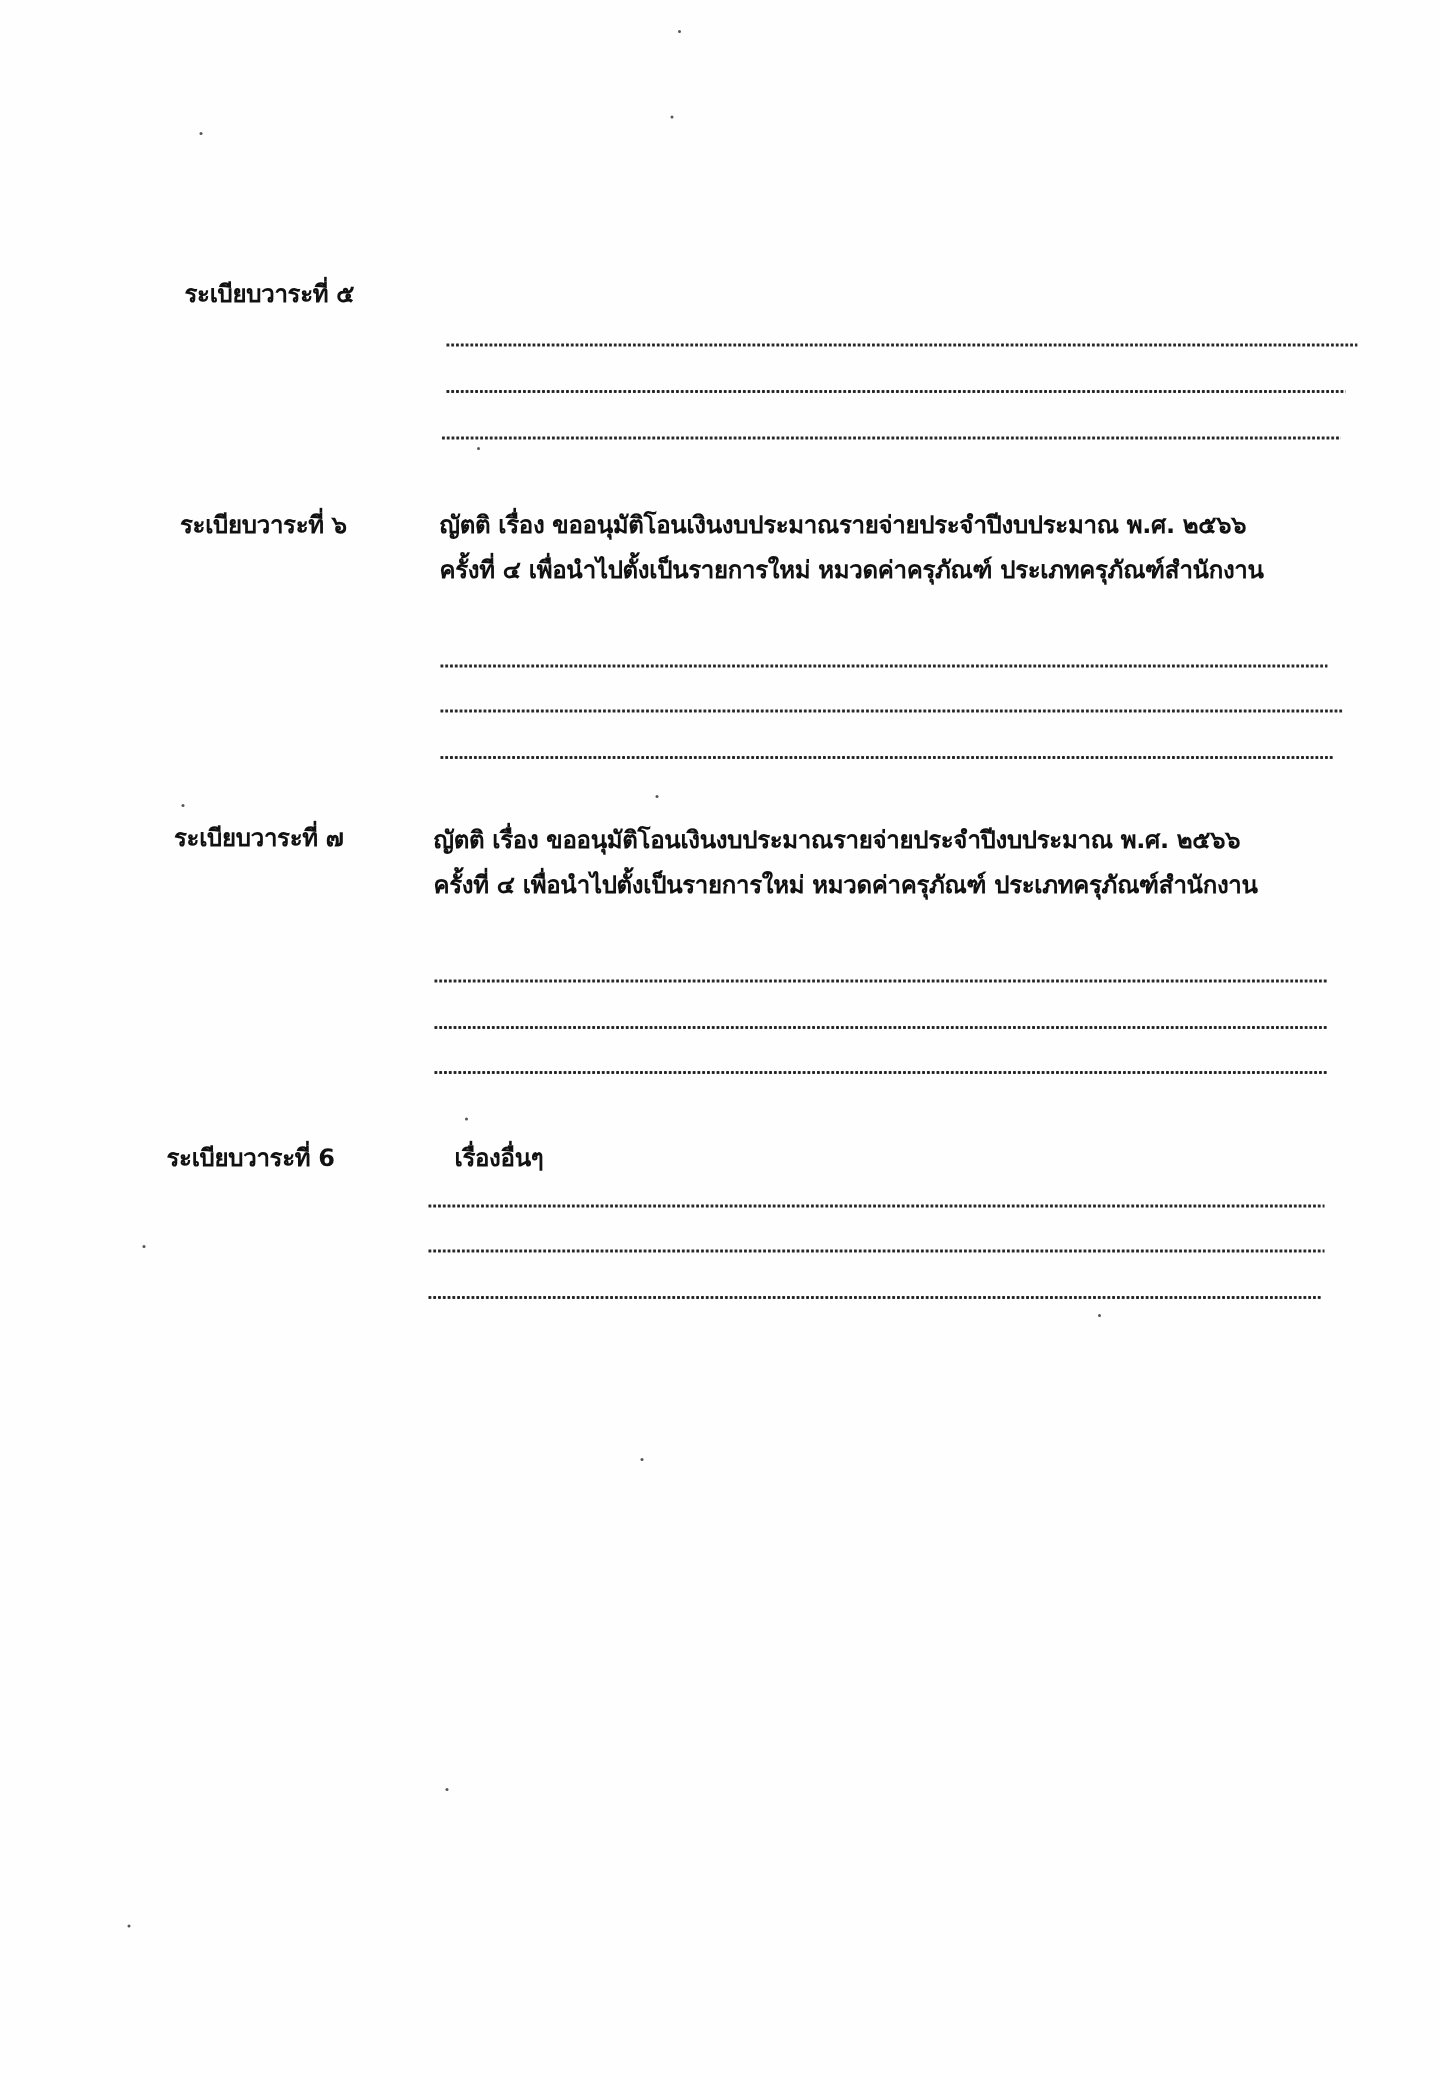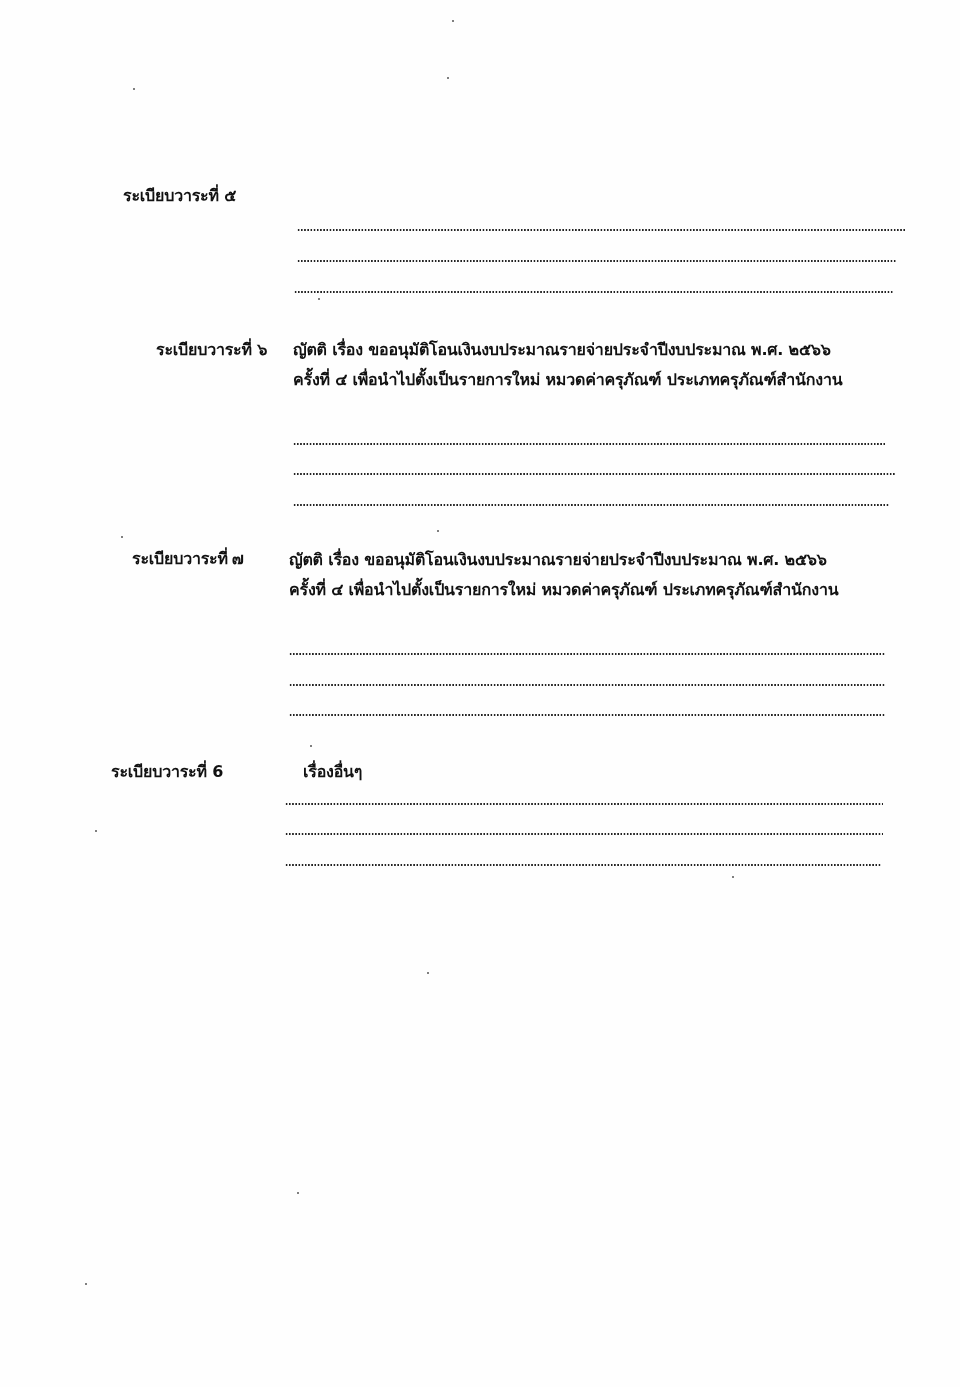--- a/index.html
+++ b/index.html
@@ -81,32 +81,32 @@
   <section class="agenda">
     <div class="agenda-label" style="left:123px;top:152px;margin-top:34px;">ระเบียบวาระที่ ๕</div>
     <div class="agenda-body" style="left:300px;top:147px;">
     </div>
     <div class="dotline" style="left:297px;top:229px;width:608px;"></div>
     <div class="dotline" style="left:297px;top:260px;width:600px;"></div>
     <div class="dotline" style="left:294px;top:291px;width:600px;"></div>
   </section>
 
   <section class="agenda">
-    <div class="agenda-label" style="left:120px;top:340px;margin-left:36px;">ระเบียบวาระที่ ๖</div>
+    <div class="agenda-label" style="left:120px;top:340px;">ระเบียบวาระที่ ๖</div>
     <div class="agenda-body" style="left:293px;top:335px;">
       <span class="line">ญัตติ  เรื่อง ขออนุมัติโอนเงินงบประมาณรายจ่ายประจำปีงบประมาณ พ.ศ. ๒๕๖๖</span>
       <span class="line">ครั้งที่ ๔  เพื่อนำไปตั้งเป็นรายการใหม่  หมวดค่าครุภัณฑ์  ประเภทครุภัณฑ์สำนักงาน</span>
     </div>
     <div class="dotline" style="left:293px;top:443px;width:592px;"></div>
     <div class="dotline" style="left:293px;top:473px;width:602px;"></div>
     <div class="dotline" style="left:293px;top:504px;width:596px;"></div>
   </section>
 
   <section class="agenda">
-    <div class="agenda-label" style="left:132px;top:549px;font-family:Liberation Serif, serif;">ระเบียบวาระที่ ๗</div>
+    <div class="agenda-label" style="left:116px;top:549px;">ระเบียบวาระที่ ๗</div>
     <div class="agenda-body" style="left:289px;top:545px;">
       <span class="line">ญัตติ  เรื่อง ขออนุมัติโอนเงินงบประมาณรายจ่ายประจำปีงบประมาณ พ.ศ. ๒๕๖๖</span>
       <span class="line">ครั้งที่ ๔  เพื่อนำไปตั้งเป็นรายการใหม่  หมวดค่าครุภัณฑ์  ประเภทครุภัณฑ์สำนักงาน</span>
     </div>
     <div class="dotline" style="left:289px;top:653px;width:596px;"></div>
     <div class="dotline" style="left:289px;top:684px;width:596px;"></div>
     <div class="dotline" style="left:289px;top:714px;width:596px;"></div>
   </section>
 
   <section class="agenda">

